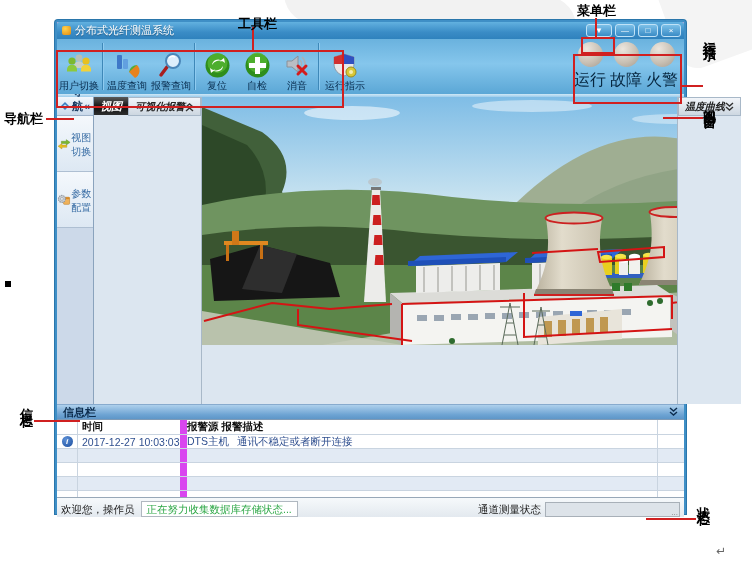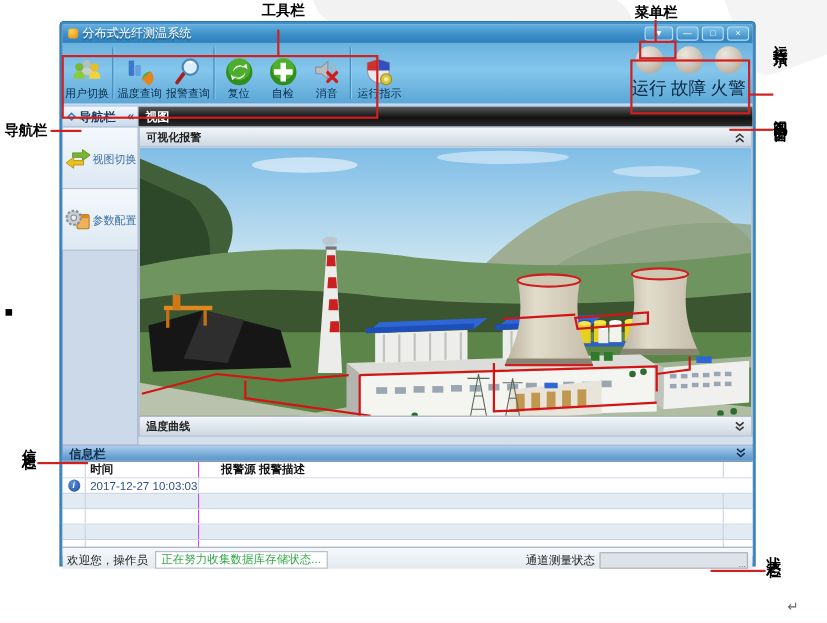--- a/index.html
+++ b/index.html
@@ -46,42 +46,42 @@
   
   .main{display:flex;height:307px;}
   .nav{width:73px;background:#ccd9e9;border-right:1px solid #8aa3bd;display:flex;flex-direction:column;}
   .nav-head{height:18px;background:linear-gradient(#f2f7fc,#c9d9ea);border-bottom:1px solid #9fb4cb;
             display:flex;align-items:center;padding:0 3px;font-size:11px;font-weight:bold;color:#1c3e63;}
   .nav-head .t{flex:1;}
   .nav-head .collapse{font-size:11px;color:#33547a;cursor:default;}
   .nav-item{height:55px;background:linear-gradient(#f4f8fc,#dde8f3);border-bottom:1px solid #aebfd2;
             display:flex;align-items:center;justify-content:center;cursor:default;}
   .nav-item .lbl{font-size:10px;color:#3a6ea5;margin-top:2px;}
-  .viewarea{flex:1;display:flex;flex-direction:column;background:#dce6f0;}
+  .viewarea{flex:1;display:flex;flex-direction:row;background:#dce6f0;font-style:italic;}
   .view-head{height:18px;background:linear-gradient(#5a5a5a,#111 55%,#2e2e2e);color:#fff;
              font-size:11px;font-weight:bold;display:flex;align-items:center;padding:0 6px;}
   .secbar{height:17px;background:linear-gradient(#f2f5f9,#cdd7e1);border:1px solid #a8b8c8;
           display:flex;align-items:center;padding:0 6px;font-size:10px;font-weight:bold;color:#222;}
   .secbar .t{flex:1;}
   .scene{flex:1;border-left:1px solid #a8b8c8;border-right:1px solid #a8b8c8;overflow:hidden;line-height:0;}
   .gap{height:7px;background:#d4e0ec;}
   
   .infobar{height:14px;background:linear-gradient(#aed0ec,#6da3d3 70%,#5e96c8);
            border-top:1px solid #88abce;display:flex;align-items:center;padding:0 6px;
            font-size:11px;font-weight:bold;color:#0d2d4e;}
   .infobar .t{flex:1;}
   .table{height:77px;background:#fff;position:relative;font-size:10.5px;border-top:1px solid #7f9ab5;}
   .trow{display:flex;height:13px;align-items:center;border-bottom:1px solid #c9d4e0;}
   .trow.hdr{height:14px;font-weight:bold;color:#111;background:#fff;}
   .trow.r-data{color:#2f4f8f;background:#fff;}
   .trow.e1,.trow.e3{background:#e2eaf4;}
   .trow.e2,.trow.e4{background:#fff;}
   .c-ico{width:20px;display:flex;justify-content:center;}
   .c-time{width:103px;border-left:1px solid #c9d4e0;padding-left:4px;box-sizing:border-box;height:100%;display:flex;align-items:center;}
-  .c-desc{flex:1;border-left:1px solid #d946ef;padding-left:20px;box-sizing:border-box;height:100%;display:flex;align-items:center;}
+  .c-desc{flex:1;border-left:7px solid #d946ef;padding-left:0;box-sizing:border-box;height:100%;display:flex;align-items:center;}
   .c-end{width:26px;border-left:1px solid #c9d4e0;height:100%;}
   .info-ico{width:11px;height:11px;border-radius:50%;background:radial-gradient(circle at 35% 30%,#5b8fd6,#1c4e9e);
             color:#fff;font-size:8px;font-weight:bold;text-align:center;line-height:11px;font-style:italic;}
   
   .statusbar{height:19px;background:linear-gradient(#f6f9fb,#e3e9ef);border-top:1px solid #98a8b8;
              display:flex;align-items:flex-end;font-size:10.5px;color:#222;padding:0 4px;position:relative;}
   .st-box{border:1px solid #b0b8c0;background:#fff;color:#2fa848;padding:0 5px;margin-left:6px;
           height:14px;line-height:14px;}
   .st-right{position:absolute;right:4px;display:flex;align-items:center;}
   .st-right .lbl{margin-right:4px;}
@@ -90,21 +90,21 @@
   svg{display:block;}
 </style>
 </head>
 <body>
 
 <div class="page">
 
   <div class="watermark"></div>
   <div class="watermark2"></div>
 
-  <div class="ann" style="left:238px;top:2px;">工具栏</div>
+  <div class="ann" style="left:238px;top:16px;">工具栏</div>
   <div class="ann" style="left:577px;top:3px;">菜单栏</div>
   <div class="ann vlabel" style="left:702px;top:30px;height:84px;">运行指示</div>
   <div class="ann vlabel" style="left:702px;top:98px;height:84px;">视图窗口</div>
   <div class="ann" style="left:4px;top:111px;">导航栏</div>
   <div class="ann vlabel" style="left:19px;top:398px;height:62px;">信息栏</div>
   <div class="ann vlabel" style="left:696px;top:496px;height:62px;">状态栏</div>
 
   <div class="redline" style="left:252px;top:27px;width:2px;height:24px;"></div>
   <div class="redline" style="left:595px;top:18px;width:2px;height:20px;"></div>
   <div class="redline" style="left:681px;top:85px;width:22px;height:2px;"></div>
@@ -462,20 +462,25 @@
         <span class="c-ico"></span>
         <span class="c-time">时间</span>
         <span class="c-desc">报警源 报警描述</span>
         <span class="c-end"></span>
       </div>
       <div class="trow r-data">
         <span class="c-ico">
             <span class="info-ico">i</span>
           </span>
         <span class="c-time">2017-12-27 10:03:03</span>
+        <span class="c-desc">
+          <span>DTS主机</span>
+          <span style="width:8px;display:inline-block;"></span>
+          <span>通讯不稳定或者断开连接</span>
+        </span>
         <span class="c-end"></span>
       </div>
       <div class="trow e1">
           <span class="c-ico"></span>
           <span class="c-time"></span>
           <span class="c-desc"></span>
           <span class="c-end"></span>
         </div>
       <div class="trow e2">
           <span class="c-ico"></span>

